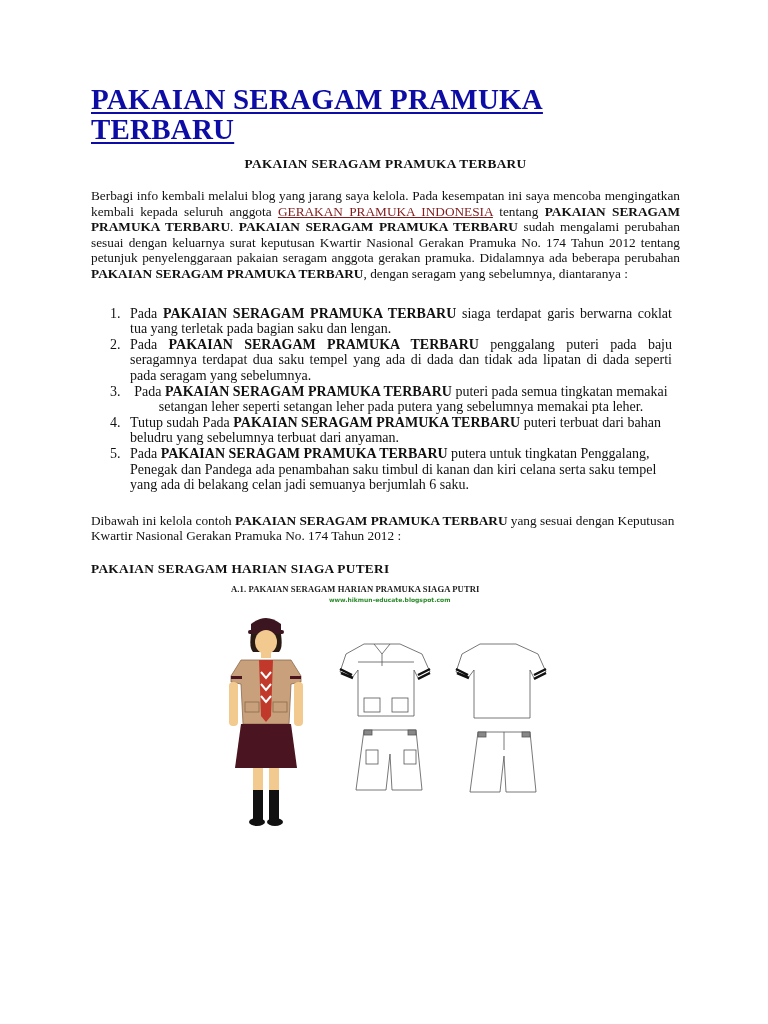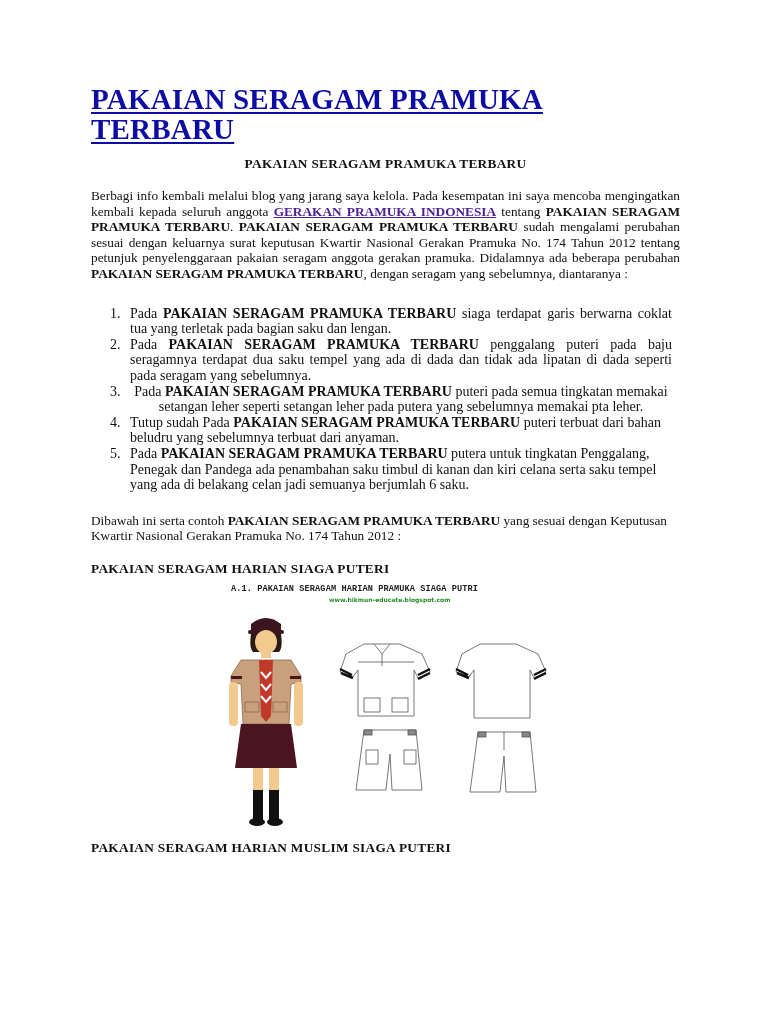--- a/index.html
+++ b/index.html
@@ -5,29 +5,29 @@
     html, body { margin: 0; padding: 0; background: #ffffff; }
     body { width: 768px; height: 1024px; position: relative; overflow: hidden;
            font-family: "Liberation Serif", "DejaVu Serif", serif; color: #111; }
     .page { position: absolute; left: 91px; top: 84px; width: 589px; }
     .title { font-family: "Liberation Serif", serif; font-weight: bold; font-size: 29px;
              line-height: 30px; color: #0d0da6; text-decoration: underline;
              text-decoration-thickness: 2px; text-underline-offset: 3px; margin: 0; letter-spacing: 0.2px; }
     .subtitle { text-align: center; font-weight: bold; font-size: 13.3px; margin-top: 12px; margin-bottom: 0; letter-spacing: 0.3px; }
     .para { font-size: 13.3px; line-height: 15.6px; text-align: justify; margin: 0; }
     .intro { margin-top: 16px; }
-    .link { color: #4c1d95; font-weight: bold; text-decoration: underline; }
+    .link { color: #7f1d1d; font-weight: normal; text-decoration: underline; }
     .b { font-weight: bold; }
     ol.list { margin: 24px 8px 0 0; padding-left: 33px; font-size: 14px; line-height: 15.6px; }
     ol.list li { text-align: justify; padding-left: 6px; }
     .p2 { margin-top: 20px; text-align: left; }
     .section-title { text-align: left; font-weight: bold; font-size: 13.3px; letter-spacing: 0.3px; margin: 0; }
     .st1 { margin-top: 17px; }
     .figure { position: relative; width: 310px; height: 260px; margin: 7px 0 0 126px; }
-    .fig-caption { position: absolute; left: 14px; top: 0; font-family: Liberation Mono, monospace; font-weight: bold; font-size: 8.6px; color: #222; white-space: nowrap; letter-spacing: 0.1px; }
+    .fig-caption { position: absolute; left: 14px; top: 0; font-family: Liberation Serif, serif; font-weight: bold; font-size: 8.6px; color: #222; white-space: nowrap; letter-spacing: 0.1px; }
     .fig-url { position: absolute; left: 112px; top: 12px; font-family: "DejaVu Sans", sans-serif; font-size: 6px; font-weight: bold; color: #2a8a2a; white-space: nowrap; }
     .fig-figure { position: absolute; left: -16px; top: 22px; width: 130px; height: 230px; }
     .fig-sketch { position: absolute; left: 113px; top: 42px; width: 220px; height: 170px; }
     .st2 { margin-top: 0; position: absolute; left: 0; width: 589px; top: 756px; }
   </style>
 </head>
 <body>
 
 <div class="page">
   <h1 class="title">PAKAIAN SERAGAM PRAMUKA TERBARU</h1>
@@ -36,21 +36,21 @@
   <p class="para intro"><span>Berbagi info kembali melalui blog yang jarang saya kelola. Pada kesempatan ini saya mencoba mengingatkan kembali kepada seluruh anggota </span><a class="link">GERAKAN PRAMUKA INDONESIA</a><span> tentang </span><span class="b">PAKAIAN SERAGAM PRAMUKA TERBARU</span><span>. </span><span class="b">PAKAIAN SERAGAM PRAMUKA TERBARU</span><span> sudah mengalami perubahan sesuai dengan keluarnya surat keputusan Kwartir Nasional Gerakan Pramuka No. 174 Tahun 2012 tentang petunjuk penyelenggaraan pakaian seragam anggota gerakan pramuka. Didalamnya ada beberapa perubahan </span><span class="b">PAKAIAN SERAGAM PRAMUKA TERBARU</span><span>, dengan seragam yang sebelumnya, diantaranya :</span></p>
 
   <ol class="list">
     <li><span>Pada </span><span class="b">PAKAIAN SERAGAM PRAMUKA TERBARU</span><span> siaga terdapat garis berwarna coklat tua yang terletak pada bagian saku dan lengan.</span></li>
     <li><span>Pada </span><span class="b">PAKAIAN SERAGAM PRAMUKA TERBARU</span><span> penggalang puteri pada baju seragamnya terdapat dua saku tempel yang ada di dada dan tidak ada lipatan di dada seperti pada seragam yang sebelumnya.</span></li>
     <li style="text-align:center"><span>Pada </span><span class="b">PAKAIAN SERAGAM PRAMUKA TERBARU</span><span> puteri pada semua tingkatan memakai setangan leher seperti setangan leher pada putera yang sebelumnya memakai pta leher.</span></li>
     <li style="text-align:left"><span>Tutup sudah Pada </span><span class="b">PAKAIAN SERAGAM PRAMUKA TERBARU</span><span> puteri terbuat dari bahan beludru yang sebelumnya terbuat dari anyaman.</span></li>
     <li style="text-align:left"><span>Pada </span><span class="b">PAKAIAN SERAGAM PRAMUKA TERBARU</span><span> putera untuk tingkatan Penggalang, Penegak dan Pandega ada penambahan saku timbul di kanan dan kiri celana serta saku tempel yang ada di belakang celan jadi semuanya berjumlah 6 saku.</span></li>
   </ol>
 
-  <p class="para p2"><span>Dibawah ini serta contoh  </span><span class="b">PAKAIAN SERAGAM PRAMUKA TERBARU</span><span> yang sesuai dengan Keputusan Kwartir Nasional Gerakan Pramuka No. 174 Tahun 2012 :</span></p>
+  <p class="para p2"><span>Dibawah ini kelola contoh  </span><span class="b">PAKAIAN SERAGAM PRAMUKA TERBARU</span><span> yang sesuai dengan Keputusan Kwartir Nasional Gerakan Pramuka No. 174 Tahun 2012 :</span></p>
 
   <p class="section-title st1">PAKAIAN SERAGAM HARIAN SIAGA PUTERI</p>
 
   <div class="figure">
     <div class="fig-caption">A.1.  PAKAIAN SERAGAM HARIAN PRAMUKA SIAGA PUTRI</div>
     <div class="fig-url">www.hikmun-educate.blogspot.com</div>
 
     <svg class="fig-figure" viewBox="0 0 130 230" xmlns="http://www.w3.org/2000/svg">
 
       <path d="M50 18 Q65 6 80 18 L80 26 L50 26 Z" fill="#3b1620"></path>
@@ -109,14 +109,13 @@
       <rect x="36" y="124" width="12" height="14"></rect>
       <rect x="74" y="124" width="12" height="14"></rect>
 
       <path d="M148 106 L200 106 L206 166 L176 166 L174 130 L170 166 L140 166 Z"></path>
       <rect x="148" y="106" width="8" height="5" fill="#888"></rect>
       <rect x="192" y="106" width="8" height="5" fill="#888"></rect>
       <line x1="174" y1="106" x2="174" y2="124"></line>
     </svg>
   </div>
 
-  <p class="section-title st2">PAKAIAN SERAGAM HARIAN MUSLIM SIAGA PUTERI</p>
 </div>
 
 </body></html>

